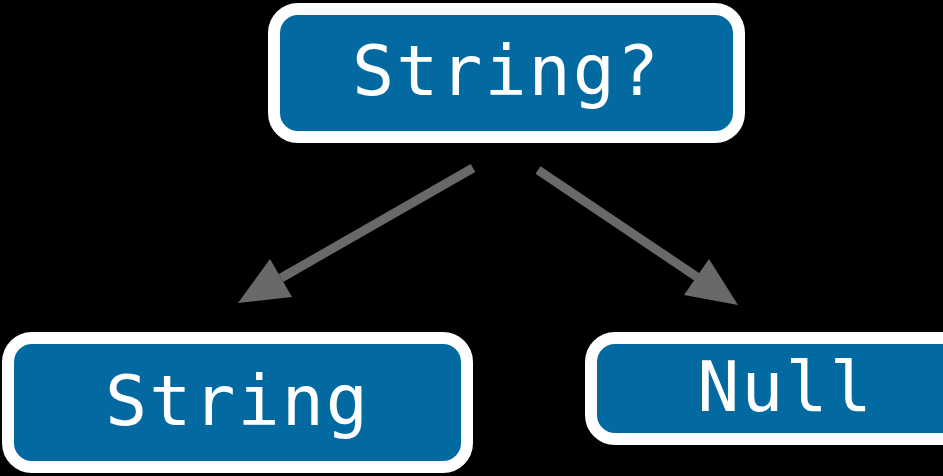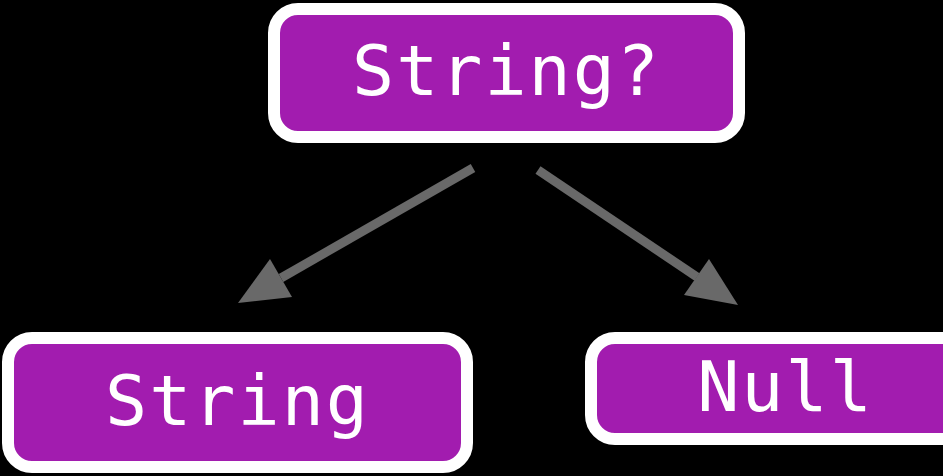--- a/index.html
+++ b/index.html
@@ -11,21 +11,21 @@
     position: relative;
     width: 943px;
     height: 476px;
     background: #000000;
     overflow: hidden;
     font-family: "DejaVu Sans Mono", "Liberation Mono", monospace;
   }
   .node {
     position: absolute;
     box-sizing: border-box;
-    background: #a21caf;
+    background: #0369a1;
     border: 12px solid #ffffff;
     border-radius: 30px;
     display: flex;
     align-items: center;
     justify-content: center;
   }
   .node-label {
     color: #ffffff;
     font-size: 70px;
     letter-spacing: 2px;

